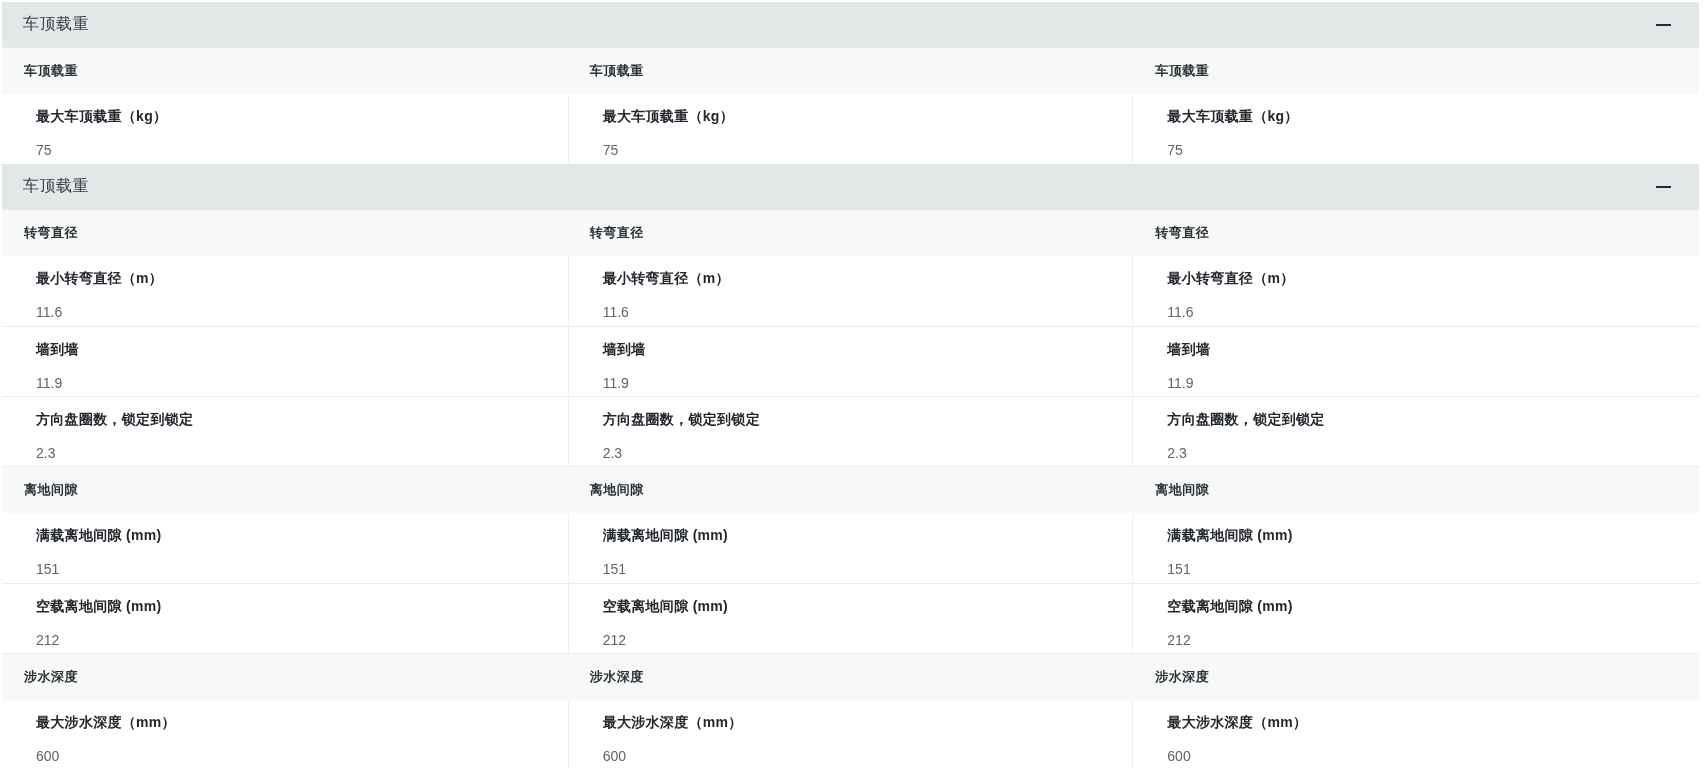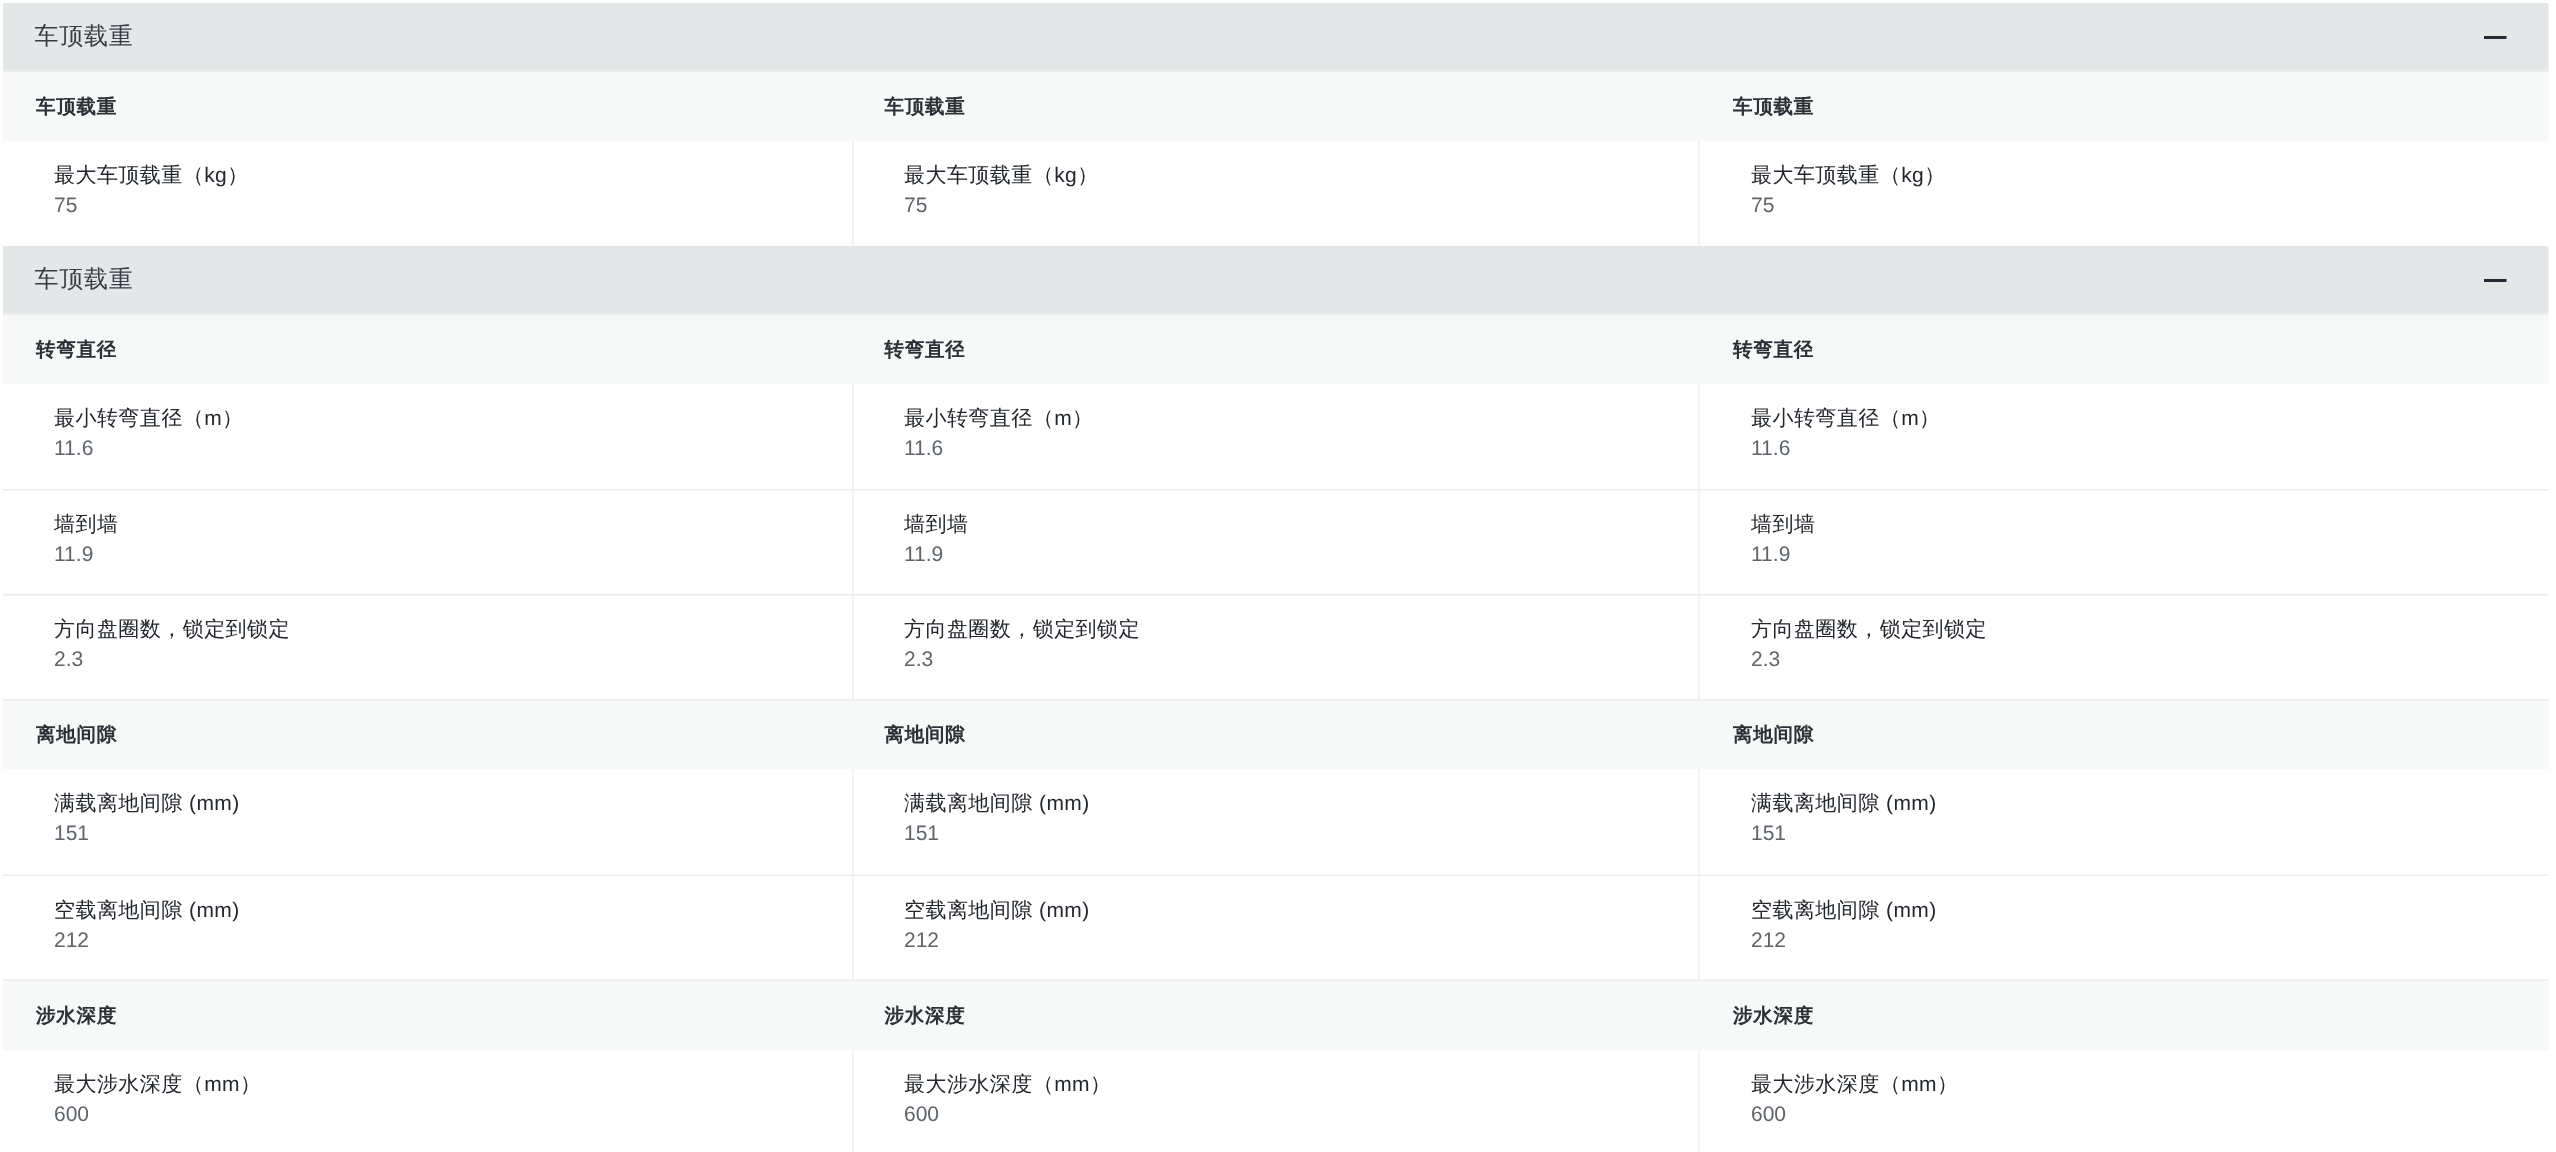--- a/index.html
+++ b/index.html
@@ -71,32 +71,32 @@
   .spec-cell{
     height:70px;
     padding:13px 20px 0 34px;
   }
   .spec-cell.mid{
     border-left:1px solid var(--divider-v);
     border-right:1px solid var(--divider-v);
   }
   .spec-label{
     font-size:14px;
-    font-weight:400;
+    font-weight:700;
     color:var(--label-text);
     line-height:18px;
     letter-spacing:0.3px;
     white-space:nowrap;
   }
   .spec-value{
     font-size:14px;
     font-weight:400;
     color:var(--value-text);
     line-height:17px;
-    margin-top:3px;
+    margin-top:17px;
   }
 </style>
 </head>
 <body>
 
 <div class="page" id="spec-root">
     <div class="spec-section">
       <div class="section-header">
         <div class="section-title">车顶载重</div>
         <div class="minus-btn">

